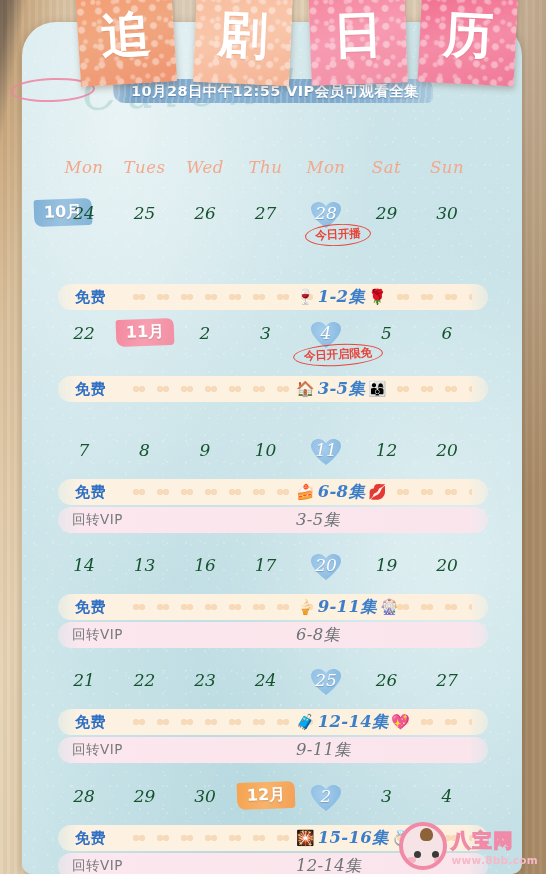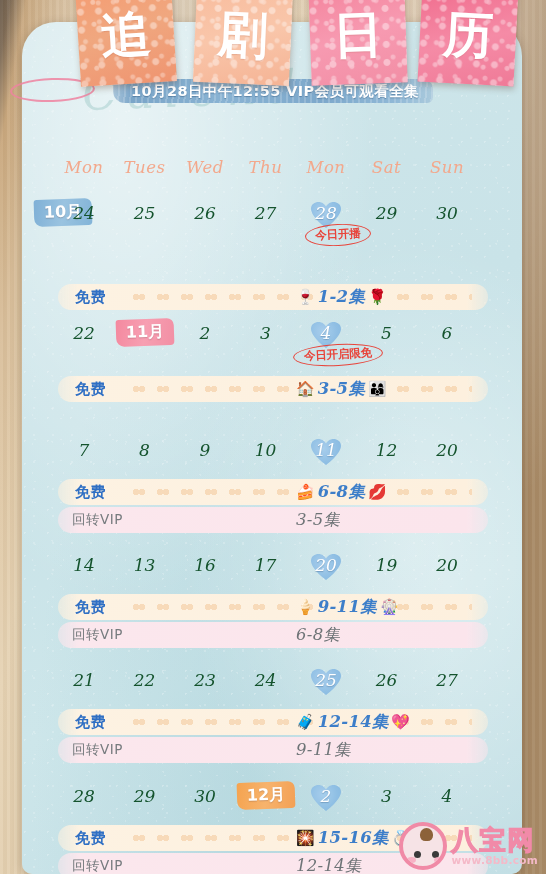--- a/index.html
+++ b/index.html
@@ -366,21 +366,21 @@
     background: #8c6239;
   }
   .eye { position: absolute; top: 25px; width: 7px; height: 7px; border-radius: 50%; background: #3a3a3a; }
   .eye.l { left: 11px; }
   .eye.r { left: 29px; }
   .cheek { position: absolute; top: 31px; width: 9px; height: 6px; border-radius: 50%; background: #f7a9be; opacity: .85; }
   .cheek.l { left: 4px; }
   .cheek.r { left: 31px; }
   #wm-text { display: flex; flex-direction: column; align-items: flex-start; }
   #wm-cn {
-    font-size: 26px; font-weight: 700; letter-spacing: 2px;
+    font-size: 19px; font-weight: 700; letter-spacing: 2px;
     color: #14532d;
     -webkit-text-stroke: 1.4px #f18aa8;
     line-height: 28px;
   }
   #wm-url { font-size: 10.5px; font-weight: 700; color: #f5b9c8; letter-spacing: .3px; }
 </style>
 </head>
 <body>
 
 <div id="wood"></div>

